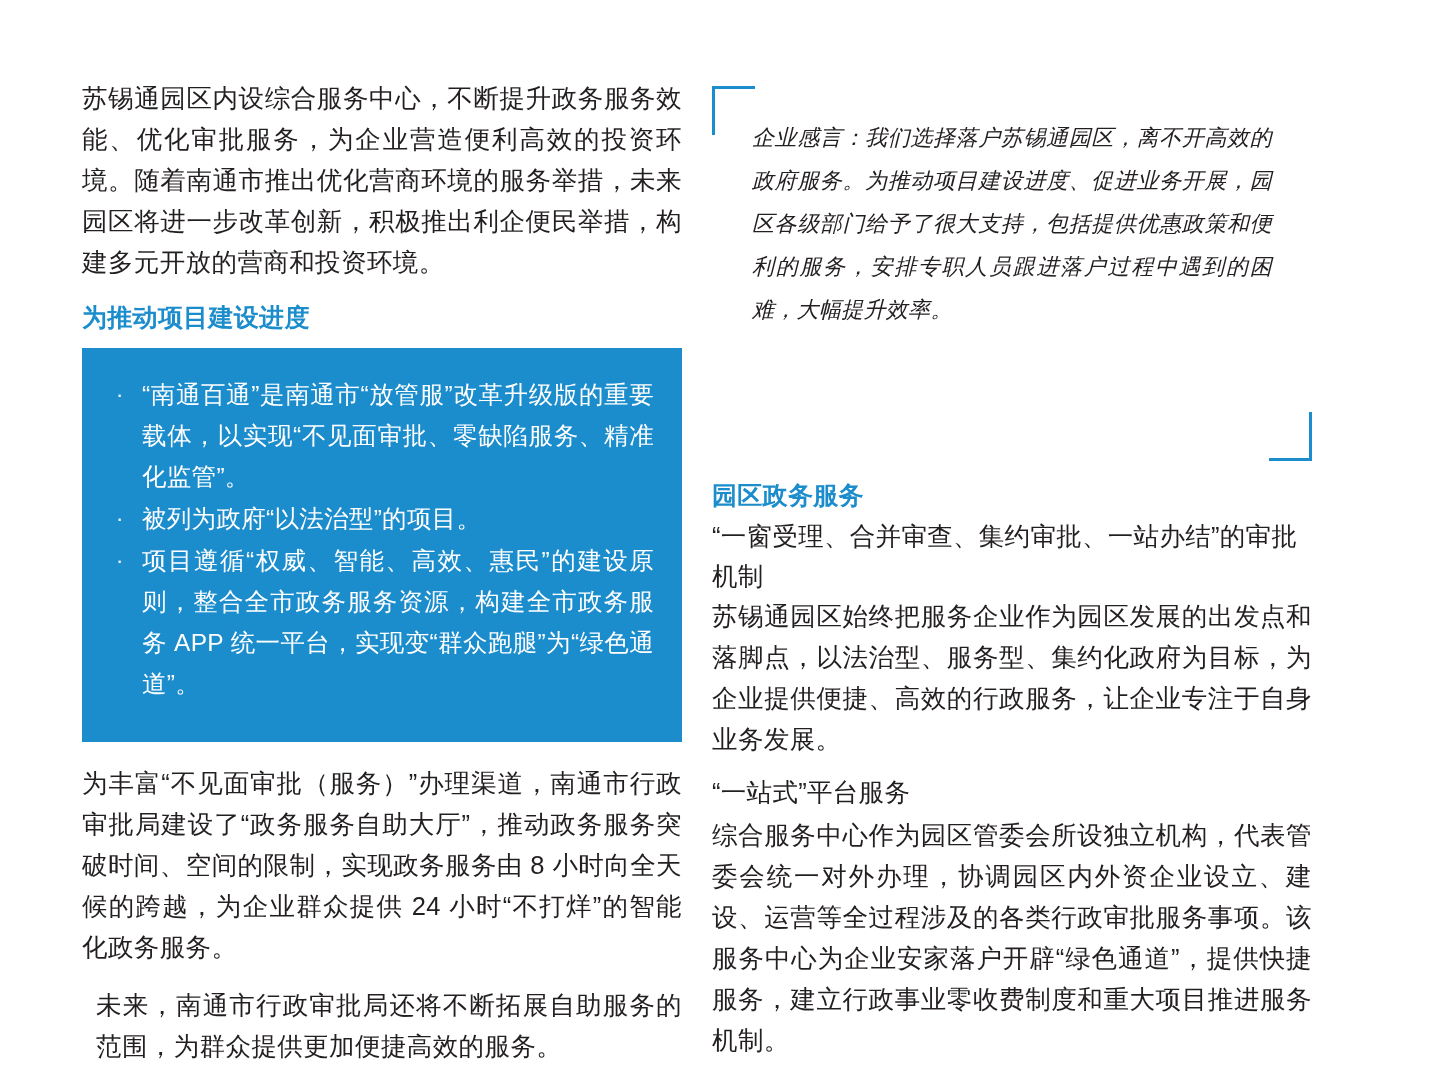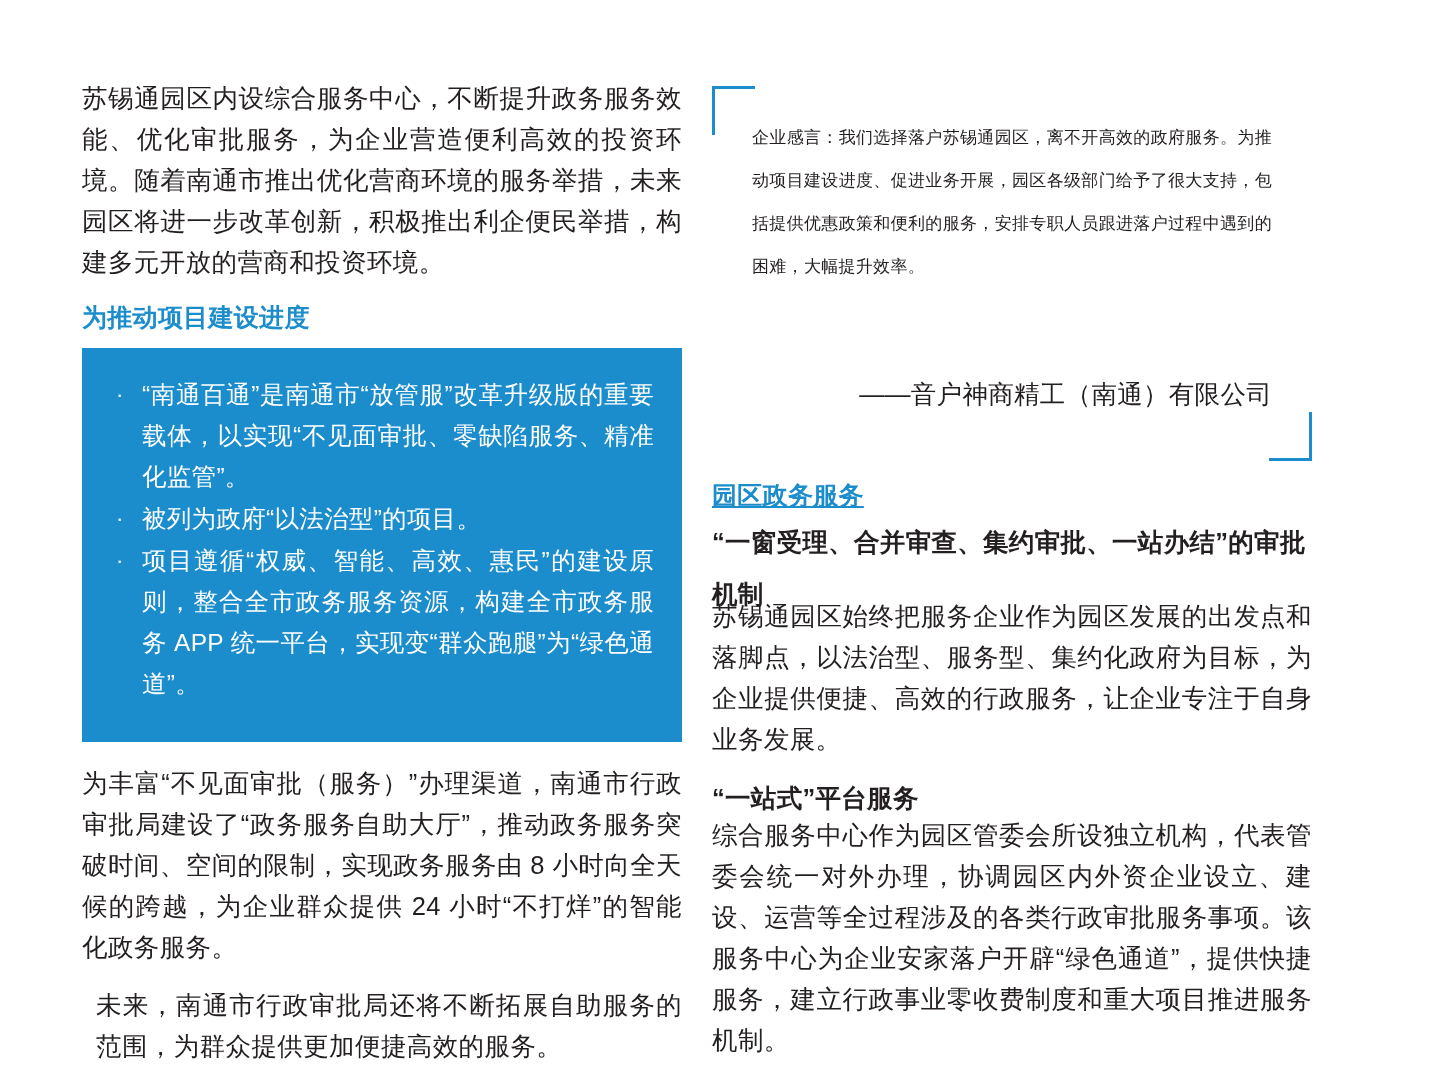--- a/index.html
+++ b/index.html
@@ -43,23 +43,23 @@
   .heading-blue {
     color: #1b8ccc;
     font-weight: bold;
     font-size: 25px;
     line-height: 34px;
     letter-spacing: 0.3px;
     margin: 0;
   }
   .heading-black {
     color: #231f20;
-    font-weight: bold;
+    font-weight: normal;
     font-size: 25.5px;
-    line-height: 52px;
+    line-height: 40px;
     letter-spacing: 0.3px;
     margin: 0;
   }
 
   
   .left-intro {
     position: absolute;
     top: 78px;
     left: 0;
     width: 600px;
@@ -138,42 +138,42 @@
     bottom: 0;
     width: 40px;
     height: 46px;
     border-width: 0 3px 3px 0;
   }
   .quote-text {
     position: absolute;
     left: 40px;
     top: 30px;
     width: 520px;
-    font-size: 17px;
+    font-size: 22px;
     line-height: 43px;
     letter-spacing: 0.3px;
     color: #231f20;
     text-align: justify;
+    font-style: italic;
   }
   .quote-attrib {
     position: absolute;
     left: 40px;
     top: 288px;
     width: 520px;
     font-size: 25.5px;
     line-height: 40px;
     text-align: right;
     color: #231f20;
     letter-spacing: 0.3px;
   }
   .right-h1 {
     position: absolute;
     top: 478px;
     left: 0;
-    text-decoration: underline;
   }
   .right-sub1 {
     position: absolute;
     top: 516px;
     left: 0;
     width: 600px;
   }
   .right-p1 {
     position: absolute;
     top: 596px;
@@ -226,21 +226,20 @@
       <p class="para">未来，南通市行政审批局还将不断拓展自助服务的范围，为群众提供更加便捷高效的服务。</p>
     </div>
   </div>
 
   <div class="col col-right">
 
     <div class="quote-block">
       <span class="bracket bracket-tl"></span>
       <span class="bracket bracket-br"></span>
       <div class="quote-text">企业感言：我们选择落户苏锡通园区，离不开高效的政府服务。为推动项目建设进度、促进业务开展，园区各级部门给予了很大支持，包括提供优惠政策和便利的服务，安排专职人员跟进落户过程中遇到的困难，大幅提升效率。</div>
-      <div class="quote-attrib">——音户神商精工（南通）有限公司</div>
     </div>
 
     <h2 class="heading-blue right-h1">园区政务服务</h2>
 
     <h3 class="heading-black right-sub1">“一窗受理、合并审查、集约审批、一站办结”的审批机制</h3>
 
     <p class="para right-p1">苏锡通园区始终把服务企业作为园区发展的出发点和落脚点，以法治型、服务型、集约化政府为目标，为企业提供便捷、高效的行政服务，让企业专注于自身业务发展。</p>
 
     <h3 class="heading-black right-sub2">“一站式”平台服务</h3>
 

